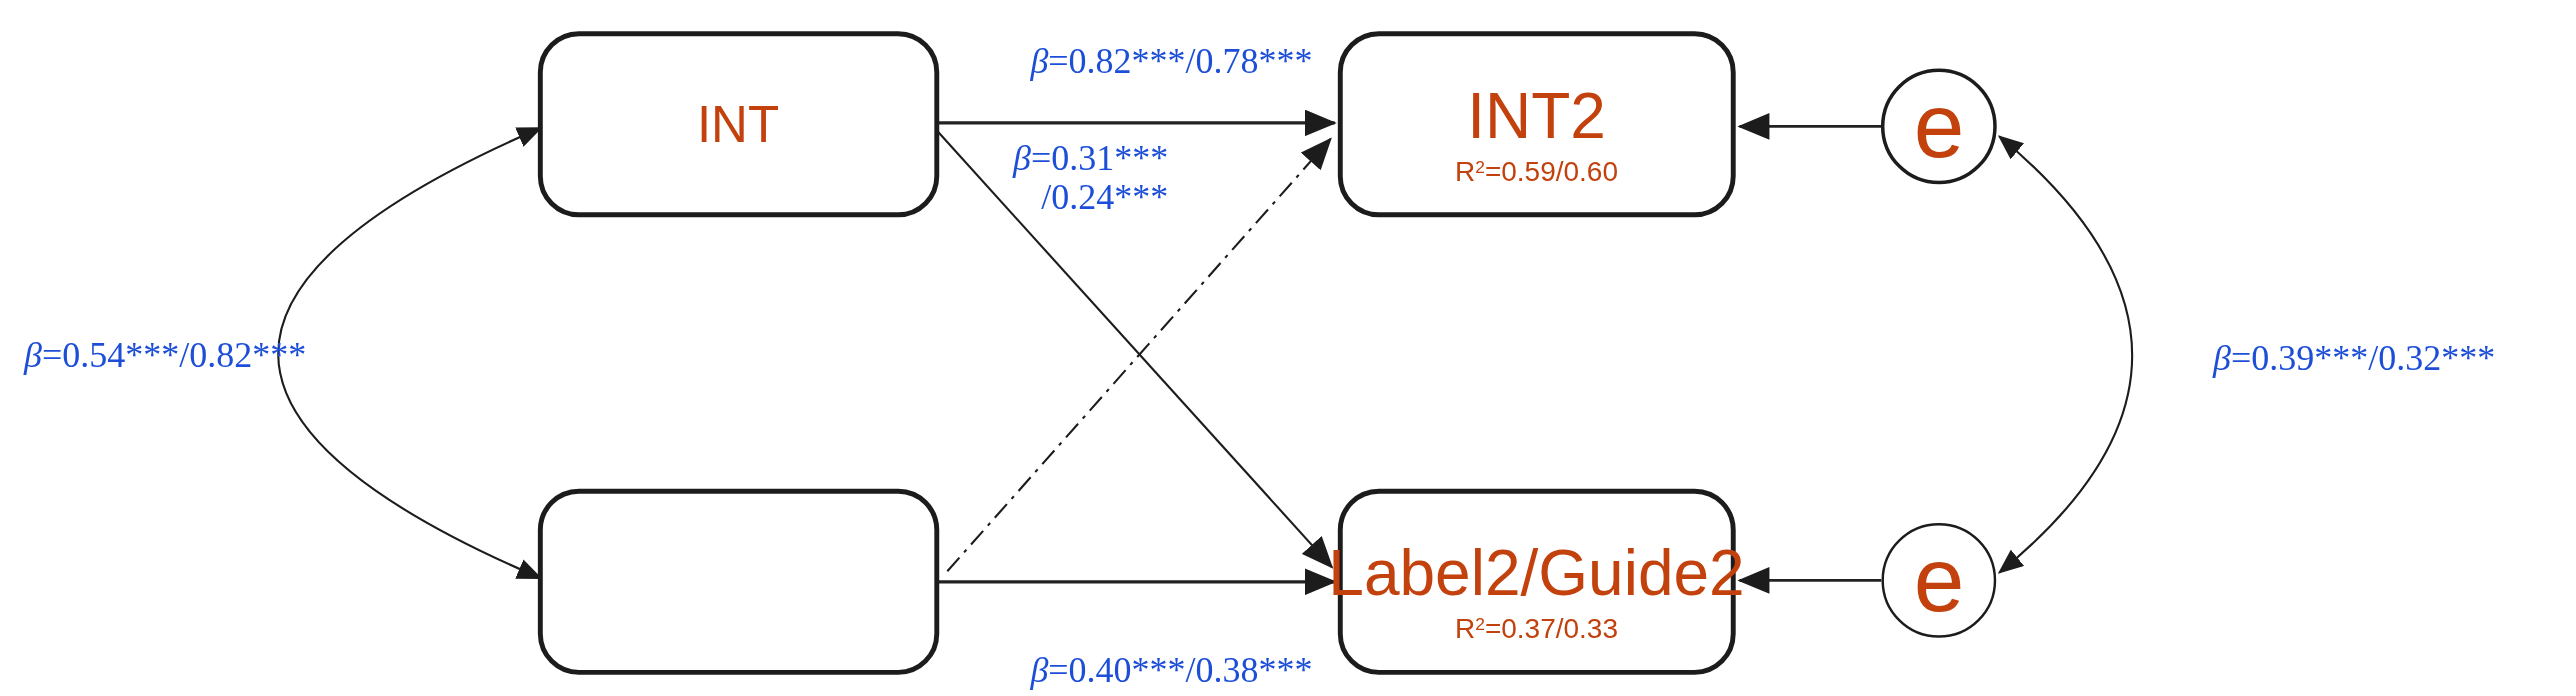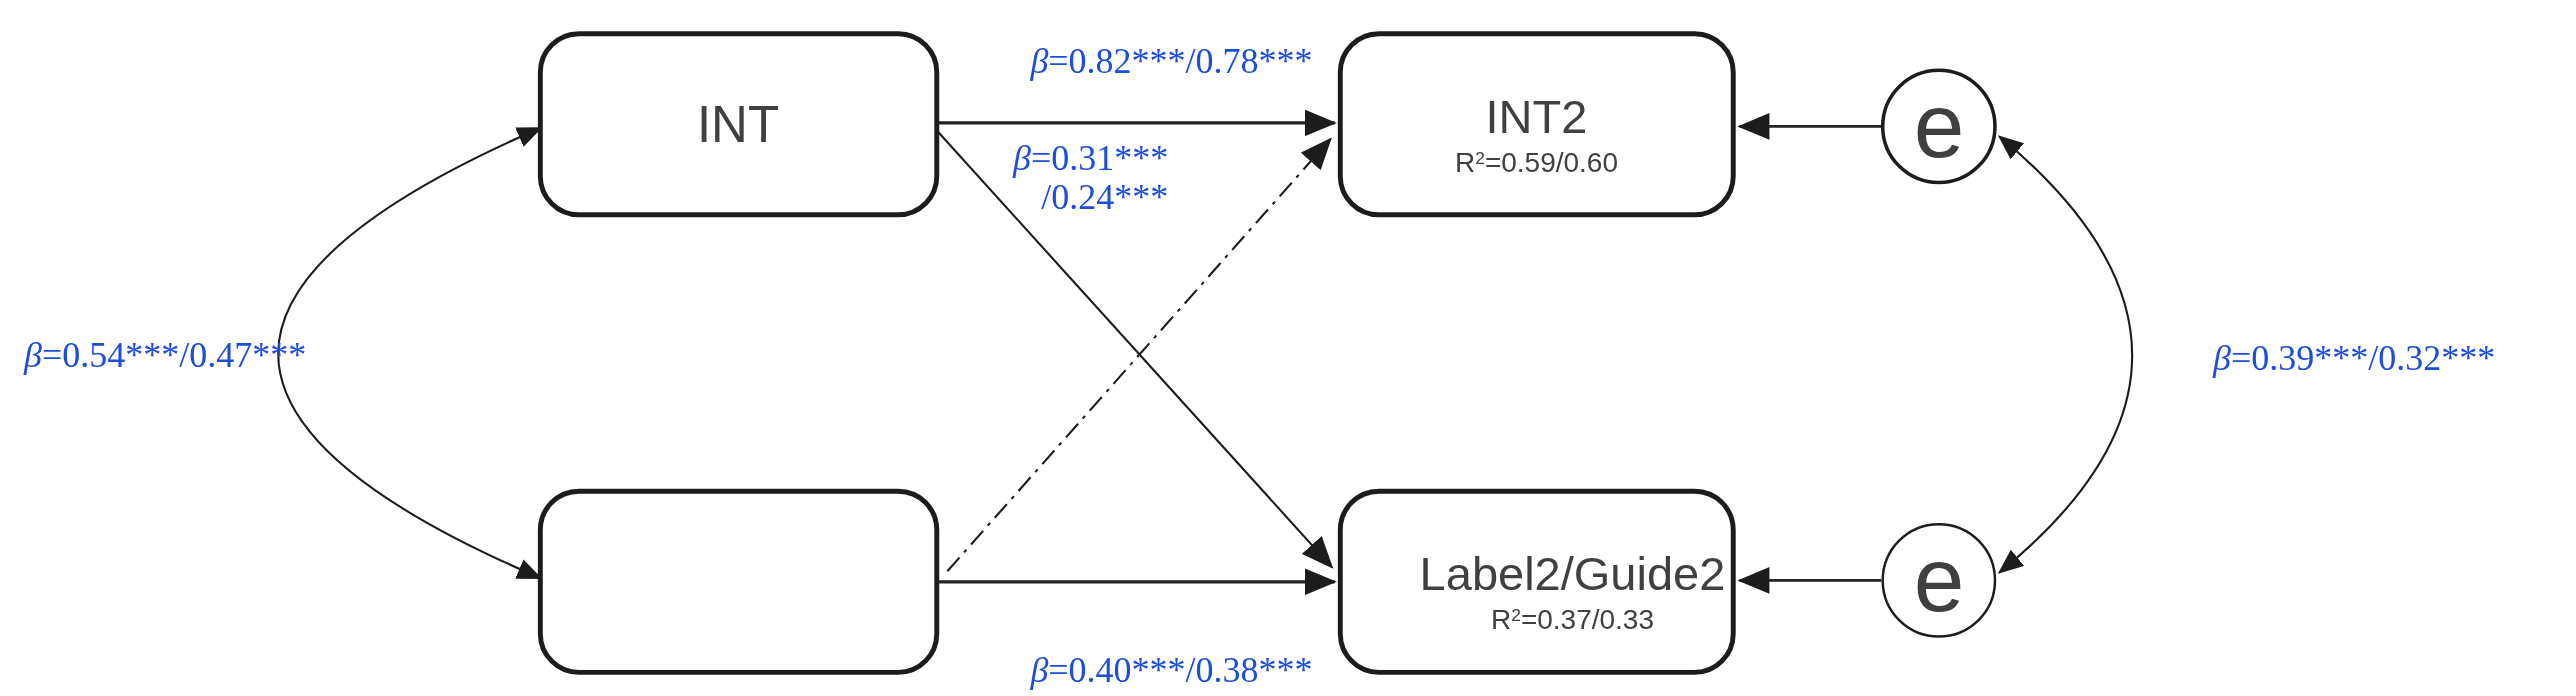--- a/index.html
+++ b/index.html
@@ -16,26 +16,26 @@
 
   
   .node-label {
     position: absolute;
     display: flex;
     align-items: center;
     justify-content: center;
     text-align: left;
     font-size: 51px;
     line-height: 1.05;
-    color: #404040;
+    color: #c2410c;
     pointer-events: none;
     white-space: nowrap;
   }
   .node-col { flex-direction: column; gap: 7px; }
-  .node-title { font-size: 47px; }
+  .node-title { font-size: 64px; }
   .r2-line { font-size: 28px; letter-spacing: 0px; }
   .r2-line sup {
     font-size: 0.62em;
     vertical-align: baseline;
     position: relative;
     top: -0.45em;
     line-height: 0;
   }
   .e-label { font-size: 91px; }
 
@@ -98,21 +98,21 @@
   <div class="node-label" style="left:540px; top:34px; width:396px; height:181px;">
     <span>INT</span>
   </div>
 
   <div class="node-label node-col" style="left:1340px; top:44px; width:393px; height:181px;">
     <span class="node-title">INT2</span>
     <span class="r2-line"><span>R</span><sup>2</sup><span>=0.59/0.60</span></span>
   </div>
 
 
-  <div class="node-label node-col" style="left:1376px; top:501px; width:393px; height:181px;">
+  <div class="node-label node-col" style="left:1340px; top:501px; width:393px; height:181px;">
     <span class="node-title">Label2/Guide2</span>
     <span class="r2-line"><span>R</span><sup>2</sup><span>=0.37/0.33</span></span>
   </div>
 
   <div class="node-label e-label" style="left:1883px; top:70px; width:112px; height:112px;">
     <span>e</span>
   </div>
 
   <div class="node-label e-label" style="left:1883px; top:524px; width:112px; height:112px;">
     <span>e</span>
@@ -126,21 +126,21 @@
     <div class="pline"><span class="beta">β</span><span>=0.31***</span></div>
     <div class="pline"><span>/0.24***</span></div>
   </div>
 
 
   <div class="plabel centered" style="left:989px; top:648px; width:365px;">
     <span class="beta">β</span><span>=0.40***/0.38***</span>
   </div>
 
   <div class="plabel" style="left:24px; top:333px;">
-    <span class="beta">β</span><span>=0.54***/0.47***</span>
+    <span class="beta">β</span><span>=0.54***/0.82***</span>
   </div>
 
   <div class="plabel" style="left:2213px; top:336px;">
     <span class="beta">β</span><span>=0.39***/0.32***</span>
   </div>
 
 </div>
 
 
 </body></html>

